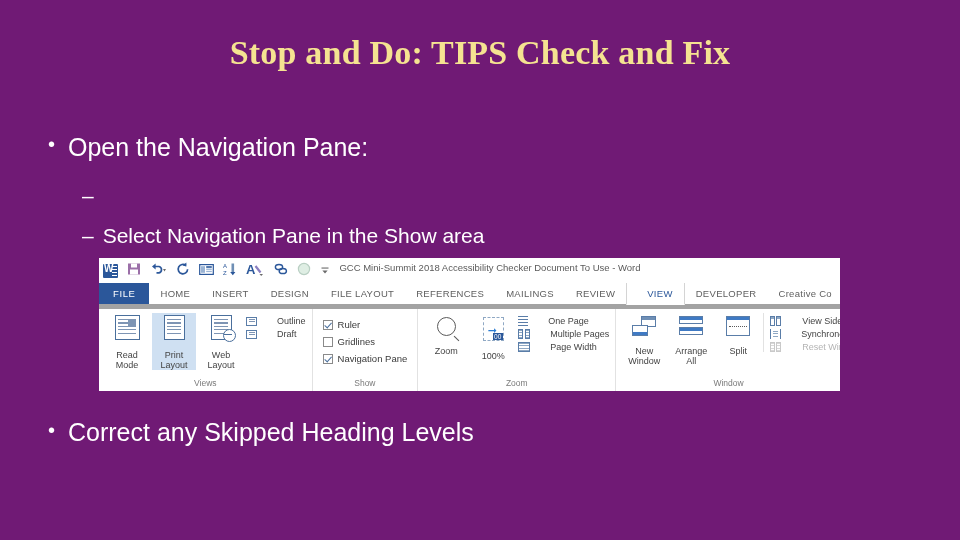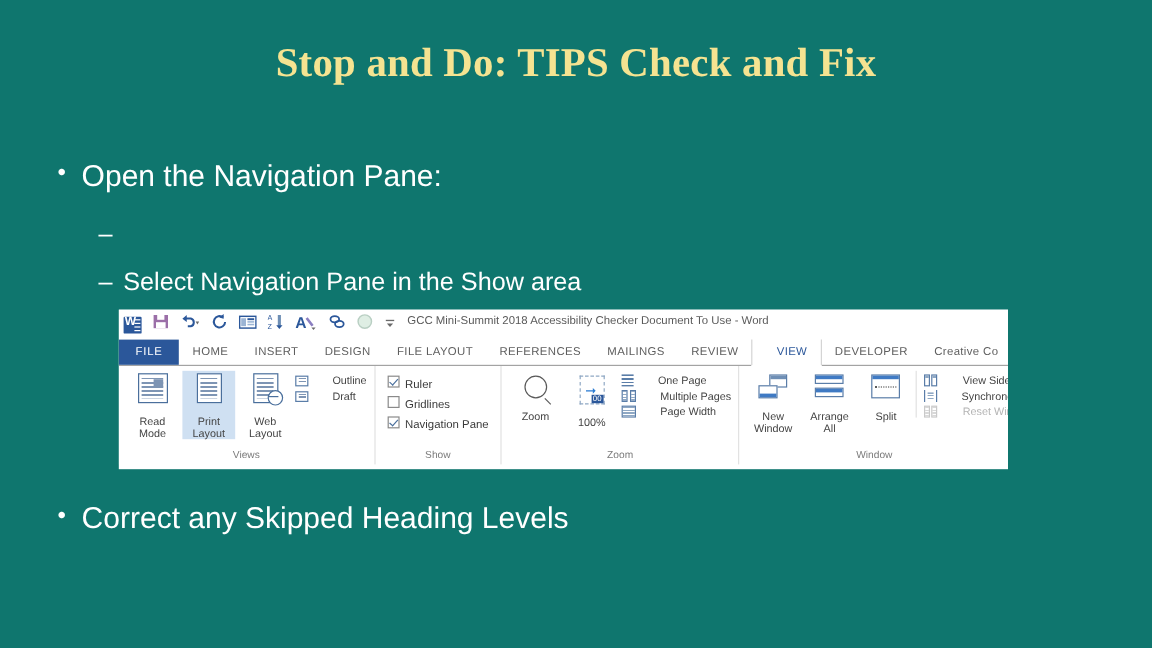--- a/index.html
+++ b/index.html
@@ -10,21 +10,21 @@
     width: 960px;
     height: 540px;
     background: #064b7c;
     font-family: "Liberation Sans", sans-serif;
     overflow: hidden;
     position: relative;
   }
   .slide {
     position: absolute;
     inset: 0;
-    background: #0f766e;
+    background: #701a75;
   }
 
   
   .slide-title {
     position: absolute;
     left: 0;
     top: 34px;
     width: 960px;
     text-align: center;
     color: #f5e391;
@@ -145,21 +145,21 @@
       linear-gradient(#fff 0 0) 0 6px/5px 1.4px no-repeat,
       linear-gradient(#fff 0 0) 0 9px/5px 1.4px no-repeat;
   }
   .ico { display: inline-block; position: relative; }
 
   
   .tabstrip {
     position: relative;
     height: 21px;
     background: #ffffff;
-    border-bottom: 1px solid #a3a3a3;
+    border-bottom: 5px solid #a3a3a3;
     display: flex;
     align-items: stretch;
     font-size: 9.5px;
   }
   .tab {
     display: flex;
     align-items: center;
     padding: 0 11px;
     color: #5e5e5e;
     letter-spacing: .3px;
@@ -272,21 +272,21 @@
     box-sizing: border-box;
   }
   .mini-doc::after {
     content: "";
     position: absolute; left: 1.5px; top: 1.5px; right: 1.5px; bottom: 1.5px;
     background: repeating-linear-gradient(#7e95b4 0 1px, transparent 1px 2.4px);
   }
 
   
   .checkitem {
-    display: flex; align-items: flex-start; gap: 5px;
+    display: flex; align-items: center; gap: 5px;
     font-size: 9.5px; color: #3a3a3a;
     white-space: nowrap;
     line-height: 15px;
   }
   .cb {
     width: 10px; height: 10px;
     border: 1px solid #8a8a8a;
     background: #fff;
     position: relative;
     flex: 0 0 auto;

